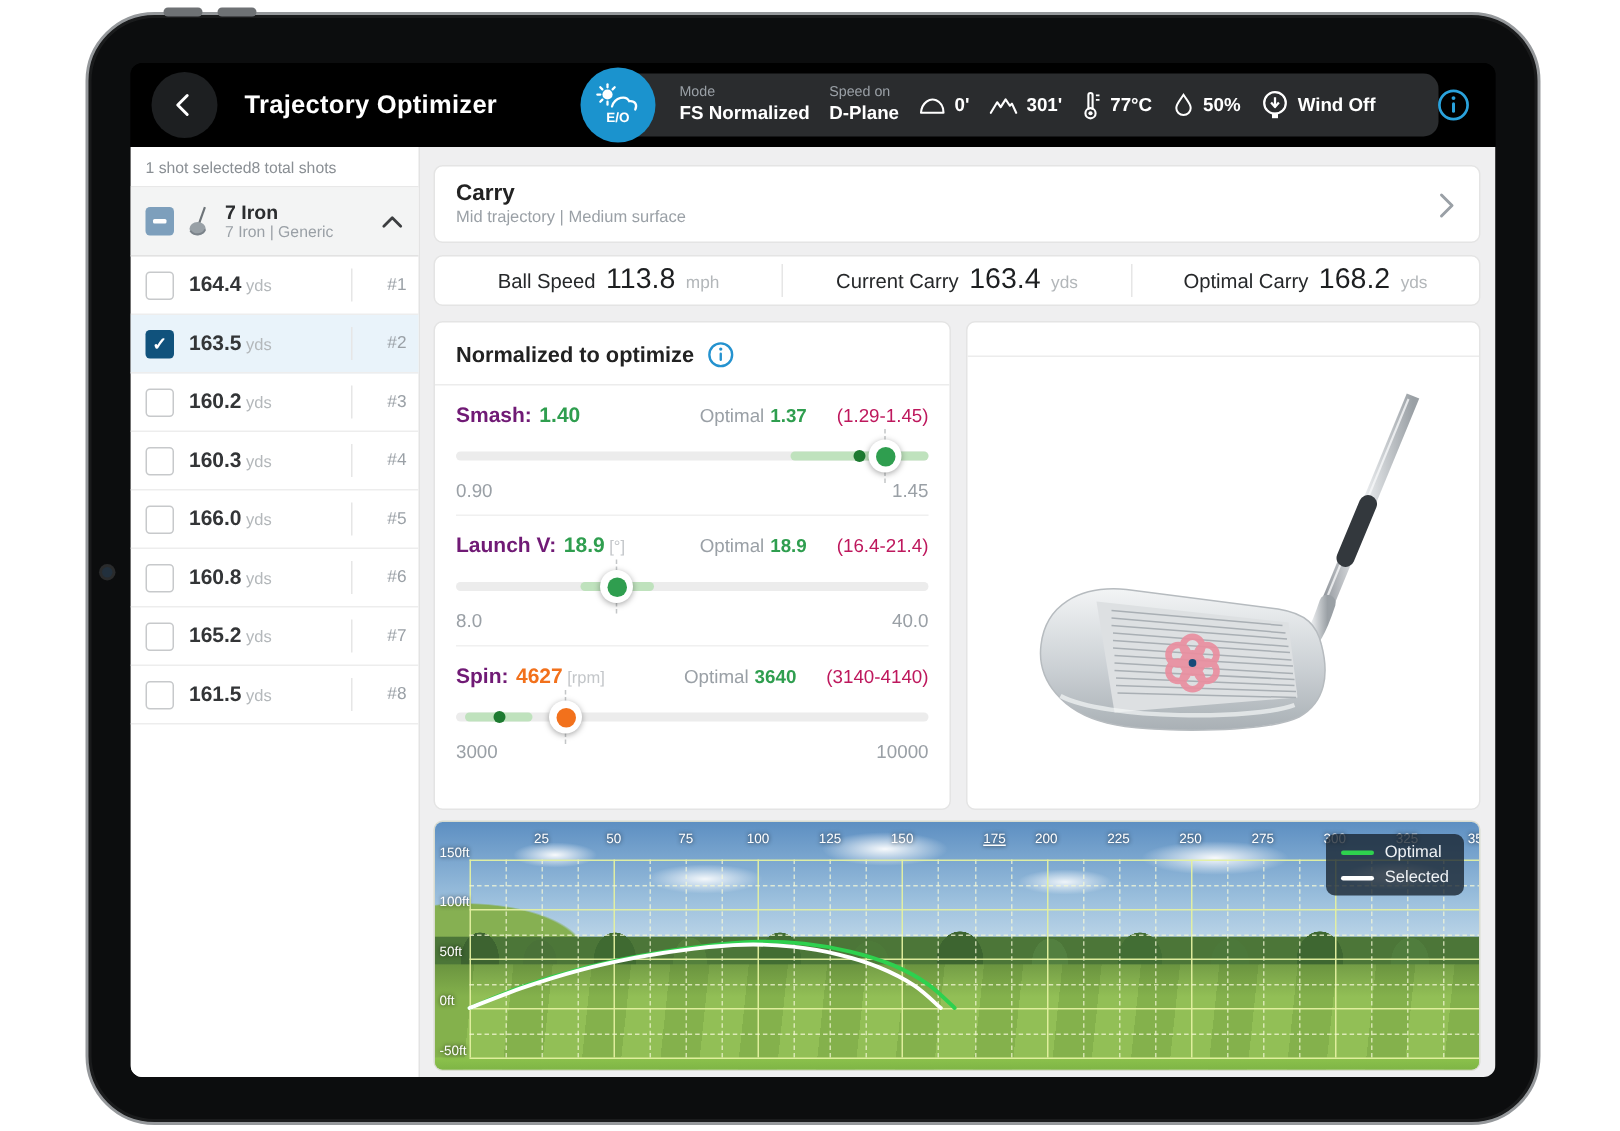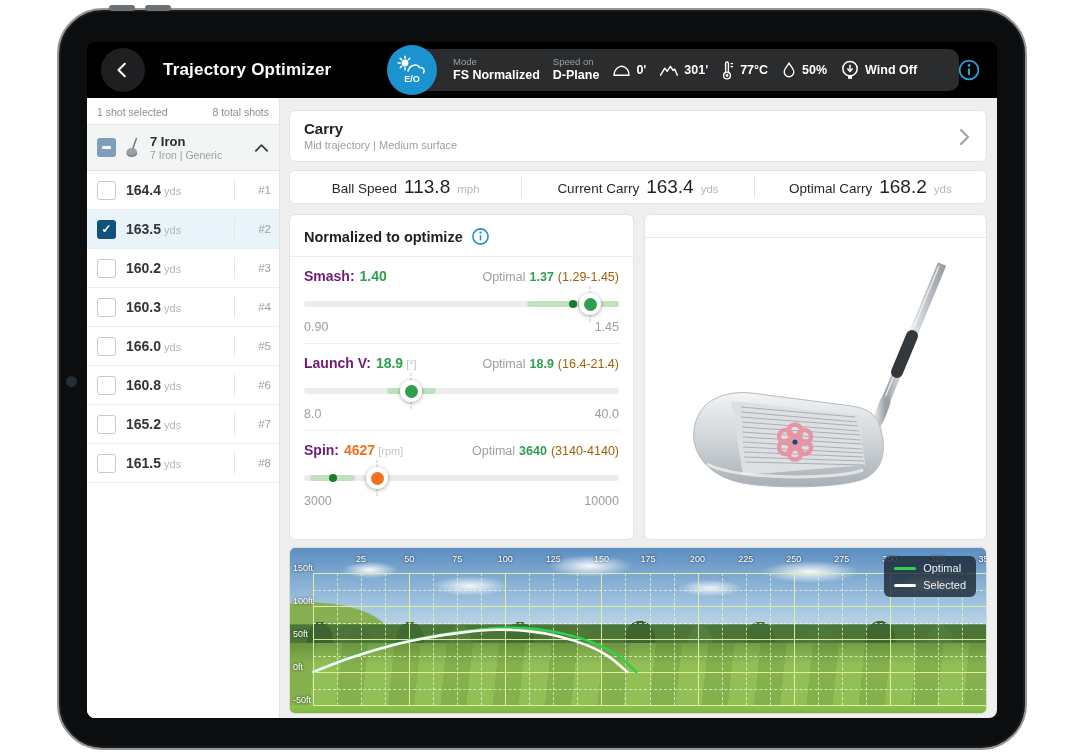--- a/index.html
+++ b/index.html
@@ -17,21 +17,21 @@
   .kv{display:flex;flex-direction:column;line-height:1.15;}
   .kv .k{font-size:9.5px;color:#9aa0a6;}
   .kv .v{font-size:12.5px;color:#fff;font-weight:700;}
   .env-item{display:flex;align-items:center;gap:5px;}
   .env-item .ev{font-size:12.5px;color:#fff;font-weight:700;white-space:nowrap;}
   .eo-badge{position:absolute;left:300px;top:3px;width:50px;height:50px;border-radius:50%;background:#1b93ce;display:flex;align-items:center;justify-content:center;cursor:pointer;z-index:2;}
   .info-btn{position:absolute;left:869px;top:15px;width:26px;height:26px;display:flex;align-items:center;justify-content:center;cursor:pointer;}
   
   .bodyrow{position:absolute;left:0;top:56px;width:910px;height:620px;background:#efeff0;}
   .sidebar{position:absolute;left:0;top:0;width:193px;height:620px;background:#fff;border-right:1px solid #e3e3e3;box-sizing:border-box;}
-  .sb-head{display:flex;justify-content:space-between;padding:8px 10px 6px 10px;font-size:10.5px;color:#8a8f94;border-bottom:1px solid #e8e8e8;}
+  .sb-head{display:flex;padding:8px 10px 6px 10px;font-size:10.5px;color:#8a8f94;border-bottom:1px solid #e8e8e8;}
   .club-row{display:flex;align-items:center;gap:8px;background:#f3f4f4;height:46px;padding:0 10px;border-bottom:1px solid #e2e2e2;box-sizing:border-box;}
   .cb{width:19px;height:19px;border-radius:3px;box-sizing:border-box;flex:0 0 auto;display:flex;align-items:center;justify-content:center;cursor:pointer;}
   .cb.ind{background:#7d9fbc;}
   .cb.ind::after{content:"";width:9px;height:2.5px;background:#fff;border-radius:1px;}
   .cb.off{background:#fff;border:1.5px solid #c7c9cb;}
   .cb.on{background:#10527c;color:#fff;font-size:12px;font-weight:700;}
   .club-name{font-size:13px;font-weight:700;color:#2b2d2f;line-height:1.2;}
   .club-sub{font-size:10.5px;color:#9aa0a6;}
   .club-chev{margin-left:auto;cursor:pointer;display:flex;}
   .shot-row{display:flex;align-items:center;height:39px;padding:0 8px 0 10px;border-bottom:1px solid #ededed;box-sizing:border-box;gap:10px;cursor:pointer;}
@@ -57,21 +57,21 @@
   .pc-title{display:flex;align-items:center;gap:8px;font-size:14.5px;font-weight:700;color:#222;}
   .pc-divider{height:1px;background:#ececec;margin:10px -14px 0 -14px;}
   .param{padding:11px 0 9px 0;}
   .param + .param{border-top:1px solid #f0f0f0;}
   .p-head{display:flex;align-items:baseline;font-size:14px;}
   .p-name{font-weight:700;color:#701a75;}
   .p-val{font-weight:700;margin-left:5px;}
   .p-unit{font-size:11px;color:#c3c6c9;margin-left:3px;}
   .p-opt{margin-left:auto;font-size:12.5px;color:#9aa0a6;}
   .p-optval{color:#2f9e4f;font-weight:700;margin-left:4px;}
-  .p-optrange{color:#a16207;margin-left:4px;}
+  .p-optrange{color:#be185d;margin-left:20px;}
   .slider{position:relative;height:26px;margin-top:7px;}
   .track{position:absolute;left:0;right:0;top:10px;height:6px;border-radius:3px;background:#ececec;}
   .band{position:absolute;top:10px;height:6px;border-radius:3px;background:#bfe2bd;}
   .opt-dot{position:absolute;top:9px;width:8px;height:8px;border-radius:50%;background:#1d7a30;transform:translateX(-50%);}
   .dashln{position:absolute;top:-5px;height:36px;border-left:1px dashed #c4c6c8;transform:translateX(-.5px);}
   .handle{position:absolute;top:2px;width:22px;height:22px;border-radius:50%;background:#fff;box-shadow:0 1px 4px rgba(0,0,0,.35);transform:translateX(-50%);display:flex;align-items:center;justify-content:center;cursor:pointer;}
   .handle .inner{width:13px;height:13px;border-radius:50%;}
   .minmax{display:flex;justify-content:space-between;font-size:12.5px;color:#9aa0a6;margin-top:3px;}
   .face-card{left:364px;top:116px;width:343px;height:326px;padding:12px 14px;}
   .fc-title{font-size:14.5px;font-weight:700;color:#222;}
@@ -505,21 +505,21 @@
                 <path d="M23.0,124.0 C28.8,121.7 45.4,114.4 57.6,110.1 C69.8,105.8 82.6,101.8 96.1,98.3 C109.5,94.7 124.9,91.5 138.4,89.0 C151.8,86.5 164.0,84.6 176.8,83.1 C189.7,81.5 203.8,80.1 215.3,79.8 C226.8,79.5 235.8,80.0 246.1,81.1 C256.3,82.2 266.9,84.0 276.8,86.4 C286.8,88.8 297.0,92.0 305.7,95.6 C314.3,99.3 321.9,103.4 328.7,108.2 C335.5,112.9 343.5,121.4 346.4,124.0" fill="none" stroke="#2ed14e" stroke-width="2.6" stroke-linecap="round"></path>
                 <path d="M23.0,124.0 C28.8,121.8 45.4,115.0 57.6,110.8 C69.8,106.6 83.3,102.3 96.1,98.9 C108.9,95.5 121.7,92.8 134.5,90.3 C147.3,87.9 161.1,85.8 173.0,84.4 C184.8,83.0 194.8,82.0 205.7,81.8 C216.6,81.5 227.8,82.0 238.4,83.1 C248.9,84.2 259.5,86.0 269.1,88.4 C278.7,90.7 287.7,93.5 296.1,96.9 C304.4,100.3 312.3,104.3 319.1,108.8 C326.0,113.3 334.2,121.5 337.2,124.0" fill="none" stroke="#ffffff" stroke-width="2.6" stroke-linecap="round"></path>
               </svg>
             <div class="layer" id="chart-labels">
                 <span class="xlab" style="left: 71.0725px; top: 6px;">25</span>
                 <span class="xlab" style="left: 119.145px; top: 6px;">50</span>
                 <span class="xlab" style="left: 167.218px; top: 6px;">75</span>
                 <span class="xlab" style="left: 215.29px; top: 6px;">100</span>
                 <span class="xlab" style="left: 263.363px; top: 6px;">125</span>
                 <span class="xlab" style="left: 311.435px; top: 6px;">150</span>
-                <span class="xlab" style="left: 358px; top: 6px;">175</span>
+                <span class="xlab" style="left: 373px; top: 6px; text-decoration: underline;">175</span>
                 <span class="xlab" style="left: 407.58px; top: 6px;">200</span>
                 <span class="xlab" style="left: 455.652px; top: 6px;">225</span>
                 <span class="xlab" style="left: 503.725px; top: 6px;">250</span>
                 <span class="xlab" style="left: 551.798px; top: 6px;">275</span>
                 <span class="xlab" style="left: 599.87px; top: 6px;">300</span>
                 <span class="xlab" style="left: 647.942px; top: 6px;">325</span>
                 <span class="xlab" style="left: 696.015px; top: 6px;">350</span>
                 <span class="ylab" style="top: 15px;">150ft</span>
                 <span class="ylab" style="top: 48px;">100ft</span>
                 <span class="ylab" style="top: 81px;">50ft</span>

